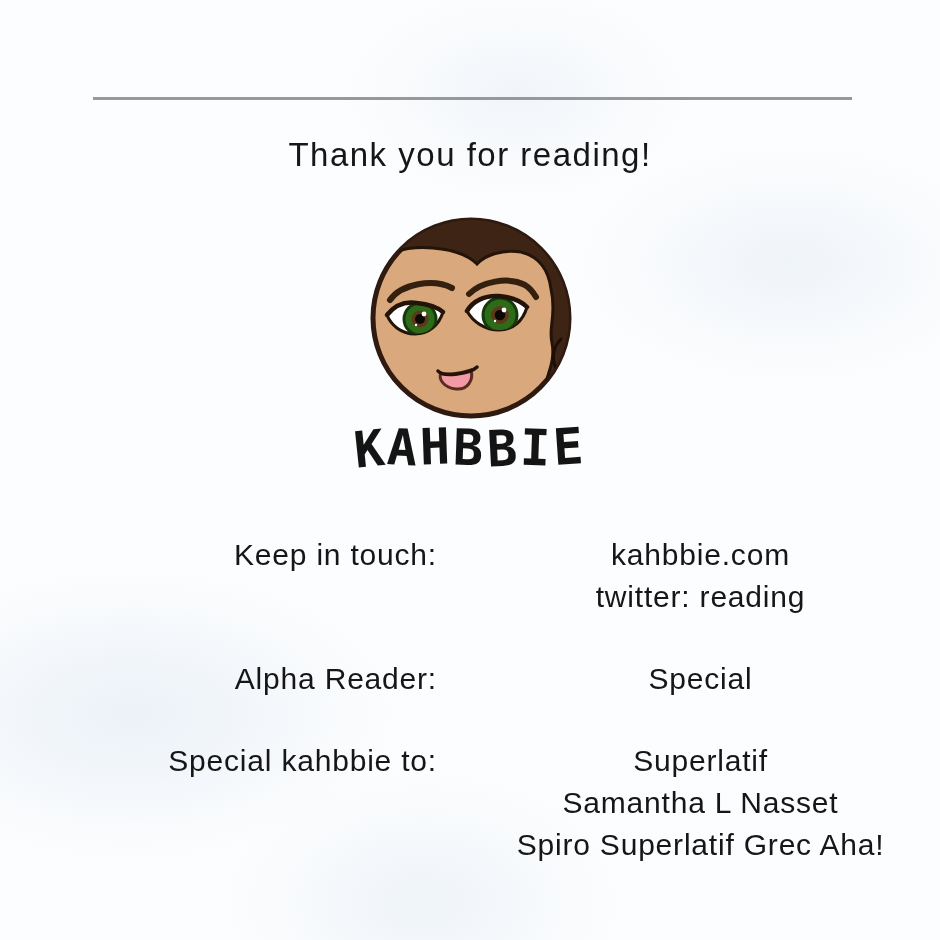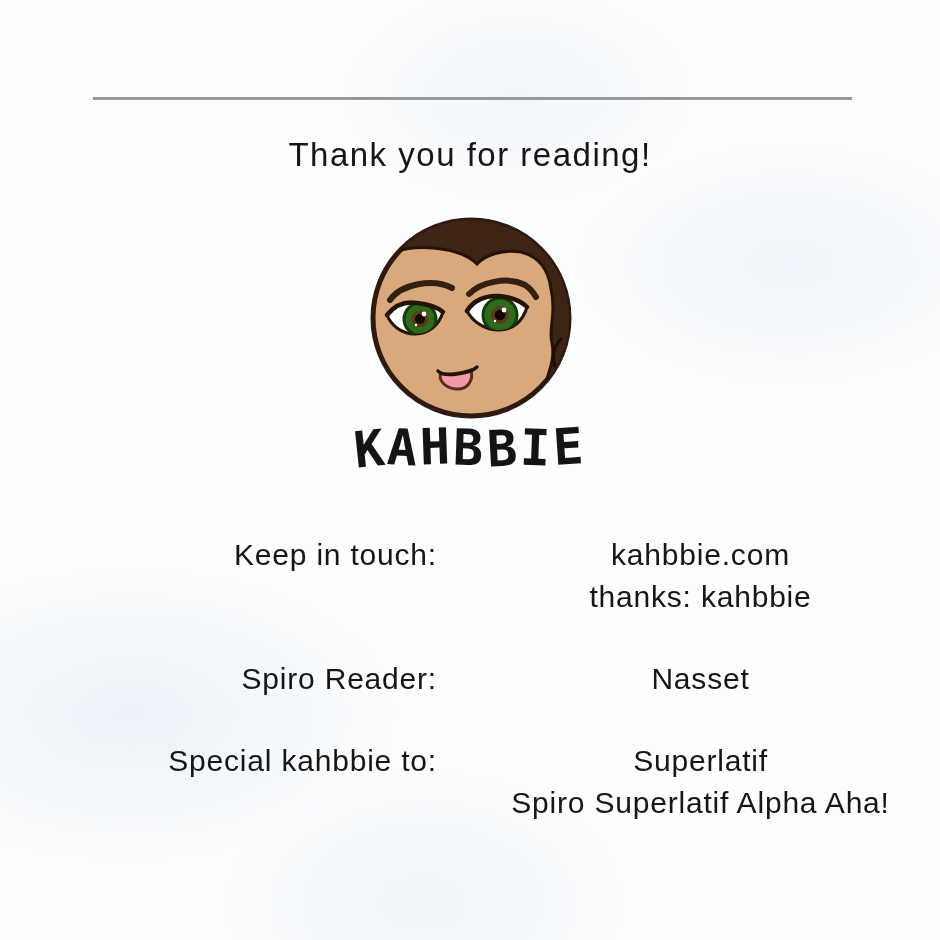--- a/index.html
+++ b/index.html
@@ -137,33 +137,34 @@
   </div>
 
   <div class="brand"><span>K</span><span>A</span><span>H</span><span>B</span><span>B</span><span>I</span><span>E</span></div>
 
   <div class="credits">
 
     <div class="credit-group">
       <div class="credit-label">Keep in touch:</div>
       <div class="credit-values">
         <div class="credit-value">kahbbie.com</div>
-        <div class="credit-value">thanks: kahbbie</div>
+        <div class="credit-value">twitter: reading</div>
       </div>
     </div>
 
     <div class="credit-group">
-      <div class="credit-label">Spiro Reader:</div>
+      <div class="credit-label">Alpha Reader:</div>
       <div class="credit-values">
-        <div class="credit-value">Nasset</div>
+        <div class="credit-value">Special</div>
       </div>
     </div>
 
     <div class="credit-group">
       <div class="credit-label">Special kahbbie to:</div>
       <div class="credit-values">
         <div class="credit-value">Superlatif</div>
-        <div class="credit-value">Spiro Superlatif Alpha Aha!</div>
+        <div class="credit-value">Samantha L Nasset</div>
+        <div class="credit-value">Spiro Superlatif Grec Aha!</div>
       </div>
     </div>
 
   </div>
 </div>
 
 </body></html>

